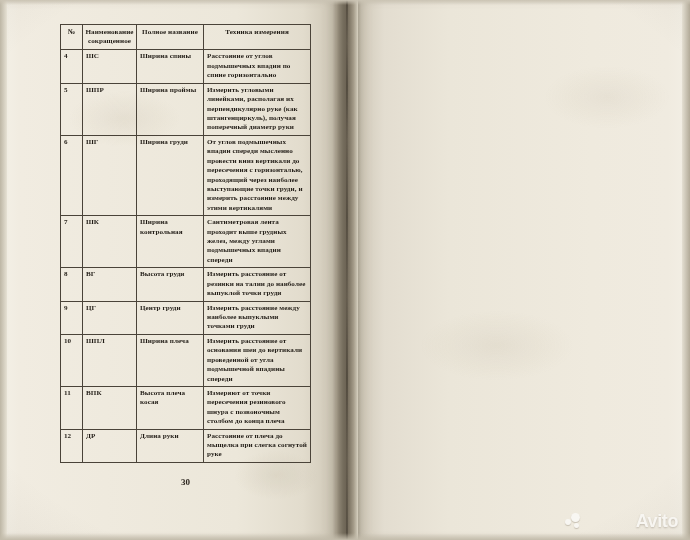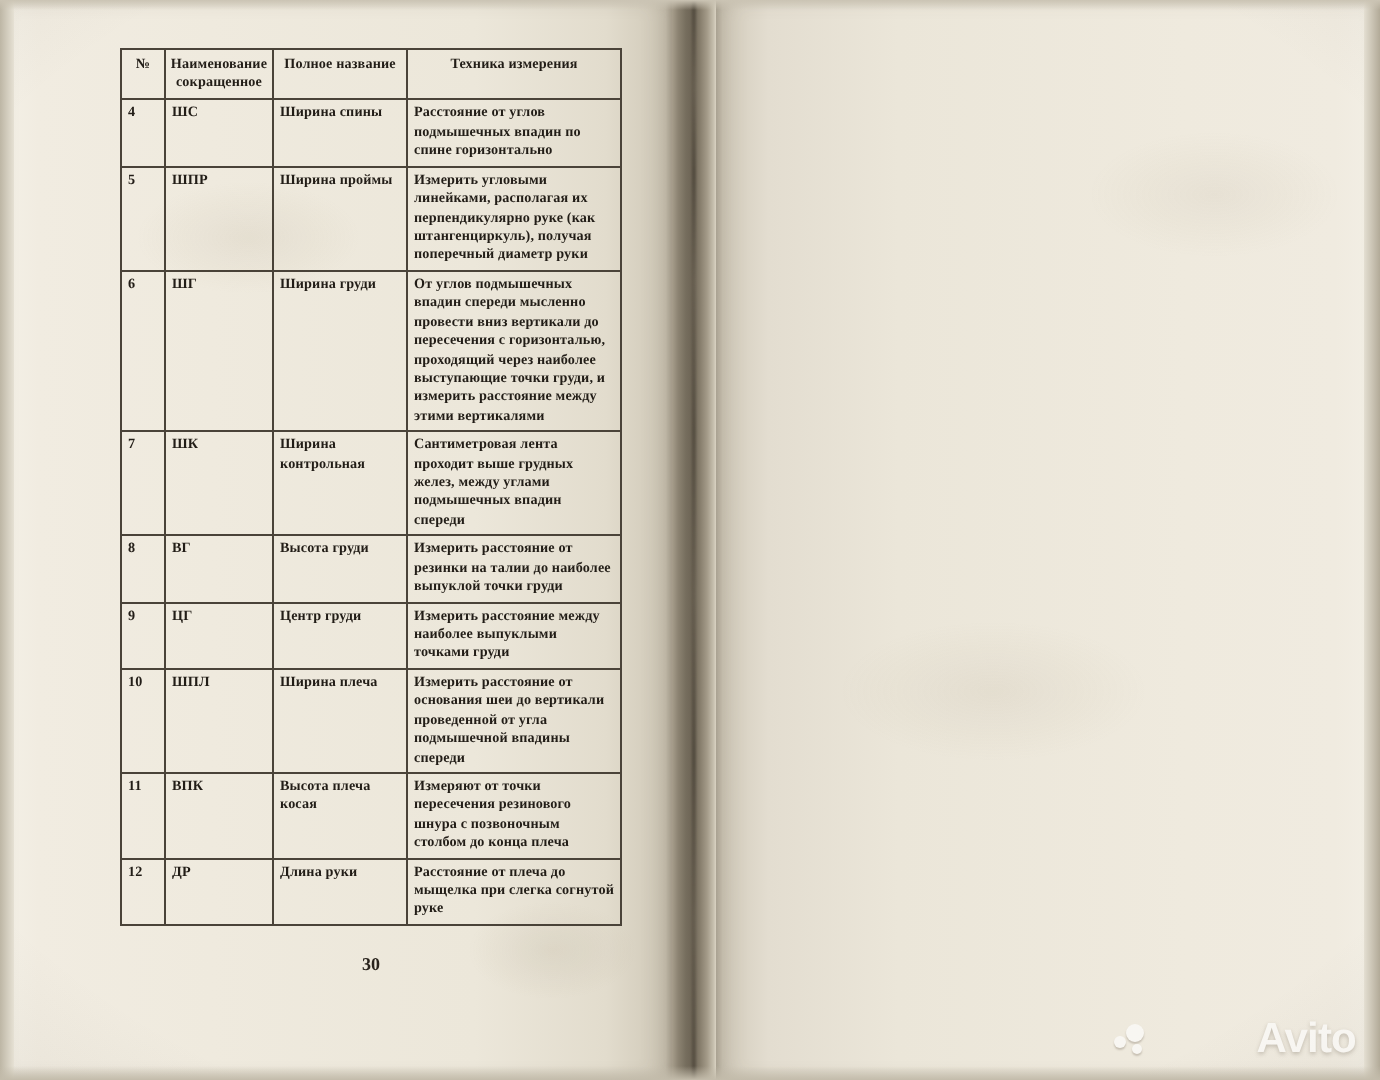--- a/index.html
+++ b/index.html
@@ -143,21 +143,21 @@
     pointer-events:none;
   }
   .wm-dots{position:relative;width:19px;height:17px;}
   .wm-dots i{position:absolute;display:block;border-radius:50%;
     background:#fff;box-shadow:0 1px 1px rgba(120,110,95,.55);}
   .wm-dots i.d1{width:9px;height:9px;left:6px;top:0;}
   .wm-dots i.d2{width:6px;height:6px;left:0;top:6px;}
   .wm-dots i.d3{width:5px;height:5px;left:9px;top:10px;}
   .wm-text{
     font-family:"Liberation Sans", sans-serif;
-    font-weight:700;font-size:21px;color:#fff;
+    font-weight:700;font-size:18px;color:#fff;
     letter-spacing:-.4px;
     text-shadow:0 1px 2px rgba(120,110,95,.6);
     margin-left:48px;
   }
 </style>
 </head>
 <body>
 
 <div class="photo">
   <div class="book">

